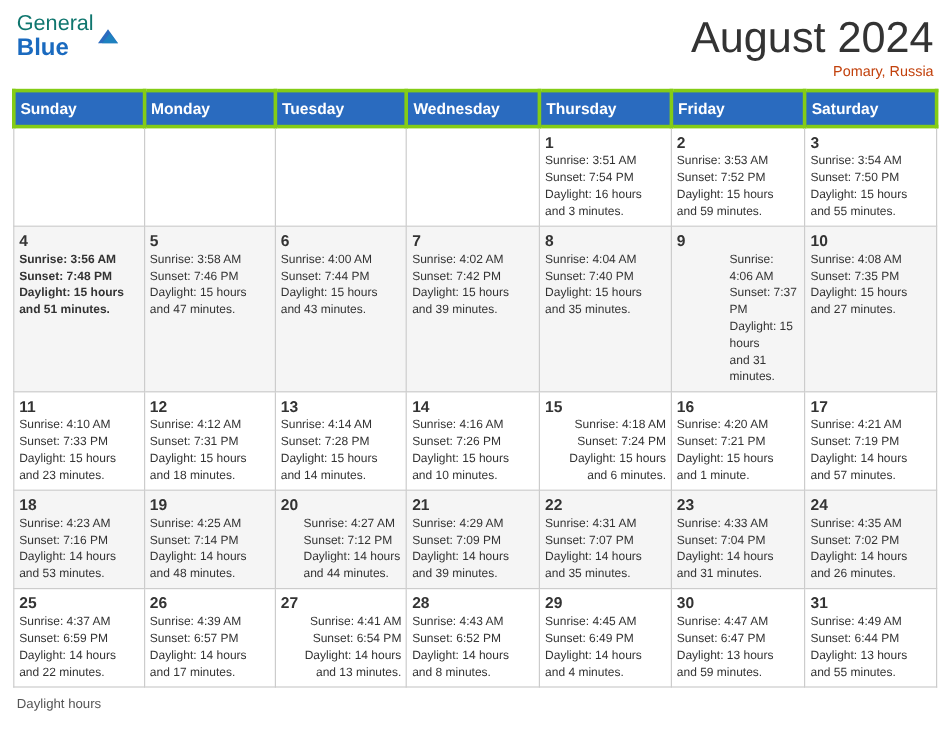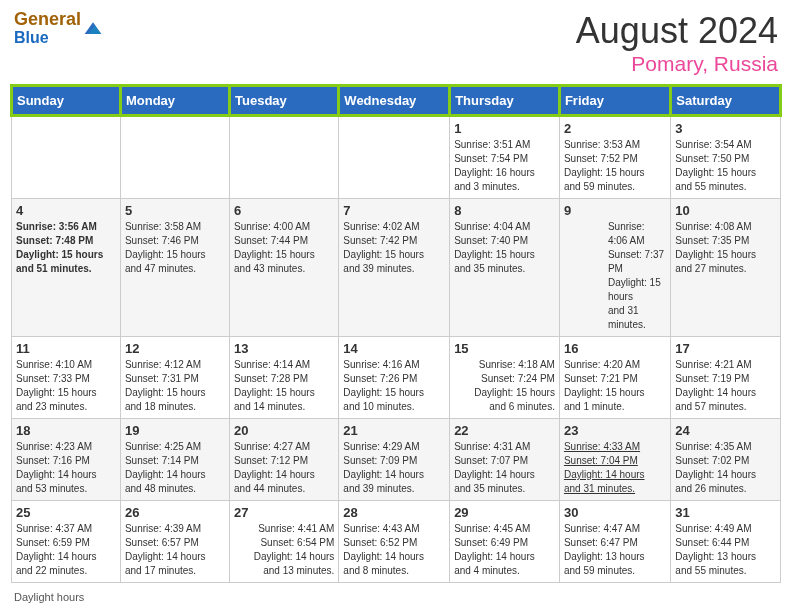--- a/index.html
+++ b/index.html
@@ -12,46 +12,46 @@
     }
     .header {
       display: flex;
       justify-content: space-between;
       align-items: flex-start;
       margin-bottom: 8px;
       padding: 0 4px;
     }
     .logo-text-general {
       font-size: 18px;
-      font-weight: bold;
-      color: #a16207;
+      font-weight: normal;
+      color: #0f766e;
       line-height: 1;
     }
     .logo-text-blue {
-      font-size: 16px;
+      font-size: 20px;
       font-weight: bold;
       color: #1a6abf;
       line-height: 1;
     }
     .logo-icon {
       width: 20px;
       height: 20px;
       margin-left: 2px;
     }
     .title-block {
       text-align: right;
     }
     .month-year {
       font-size: 36px;
       color: #333;
       font-weight: normal;
     }
     .location {
-      font-size: 21px;
-      color: #ec4899;
+      font-size: 12px;
+      color: #c2410c;
     }
     .calendar {
       width: 100%;
       border-collapse: collapse;
     }
     .calendar th {
       background: #2a6bbf;
       color: #fff;
       font-size: 13px;
       padding: 6px 4px;
@@ -277,42 +277,42 @@
         </td>
         <td>
           <span class="day-num">19</span>
           <div class="day-info" style="white-space: pre-line;">Sunrise: 4:25 AM
 Sunset: 7:14 PM
 Daylight: 14 hours
 and 48 minutes.</div>
         </td>
         <td>
           <span class="day-num">20</span>
-          <div class="day-info" style="white-space: pre-line;">Sunrise: 4:27 AM
+          <div class="day-info" style="white-space: pre-line; margin-left: 19px;">Sunrise: 4:27 AM
 Sunset: 7:12 PM
 Daylight: 14 hours
 and 44 minutes.</div>
         </td>
         <td>
           <span class="day-num">21</span>
           <div class="day-info" style="white-space: pre-line;">Sunrise: 4:29 AM
 Sunset: 7:09 PM
 Daylight: 14 hours
 and 39 minutes.</div>
         </td>
         <td>
           <span class="day-num">22</span>
           <div class="day-info" style="white-space: pre-line;">Sunrise: 4:31 AM
 Sunset: 7:07 PM
 Daylight: 14 hours
 and 35 minutes.</div>
         </td>
         <td>
           <span class="day-num">23</span>
-          <div class="day-info" style="white-space: pre-line; text-decoration: underline;">Sunrise: 4:33 AM
+          <div class="day-info" style="white-space: pre-line;">Sunrise: 4:33 AM
 Sunset: 7:04 PM
 Daylight: 14 hours
 and 31 minutes.</div>
         </td>
         <td>
           <span class="day-num">24</span>
           <div class="day-info" style="white-space: pre-line;">Sunrise: 4:35 AM
 Sunset: 7:02 PM
 Daylight: 14 hours
 and 26 minutes.</div>

